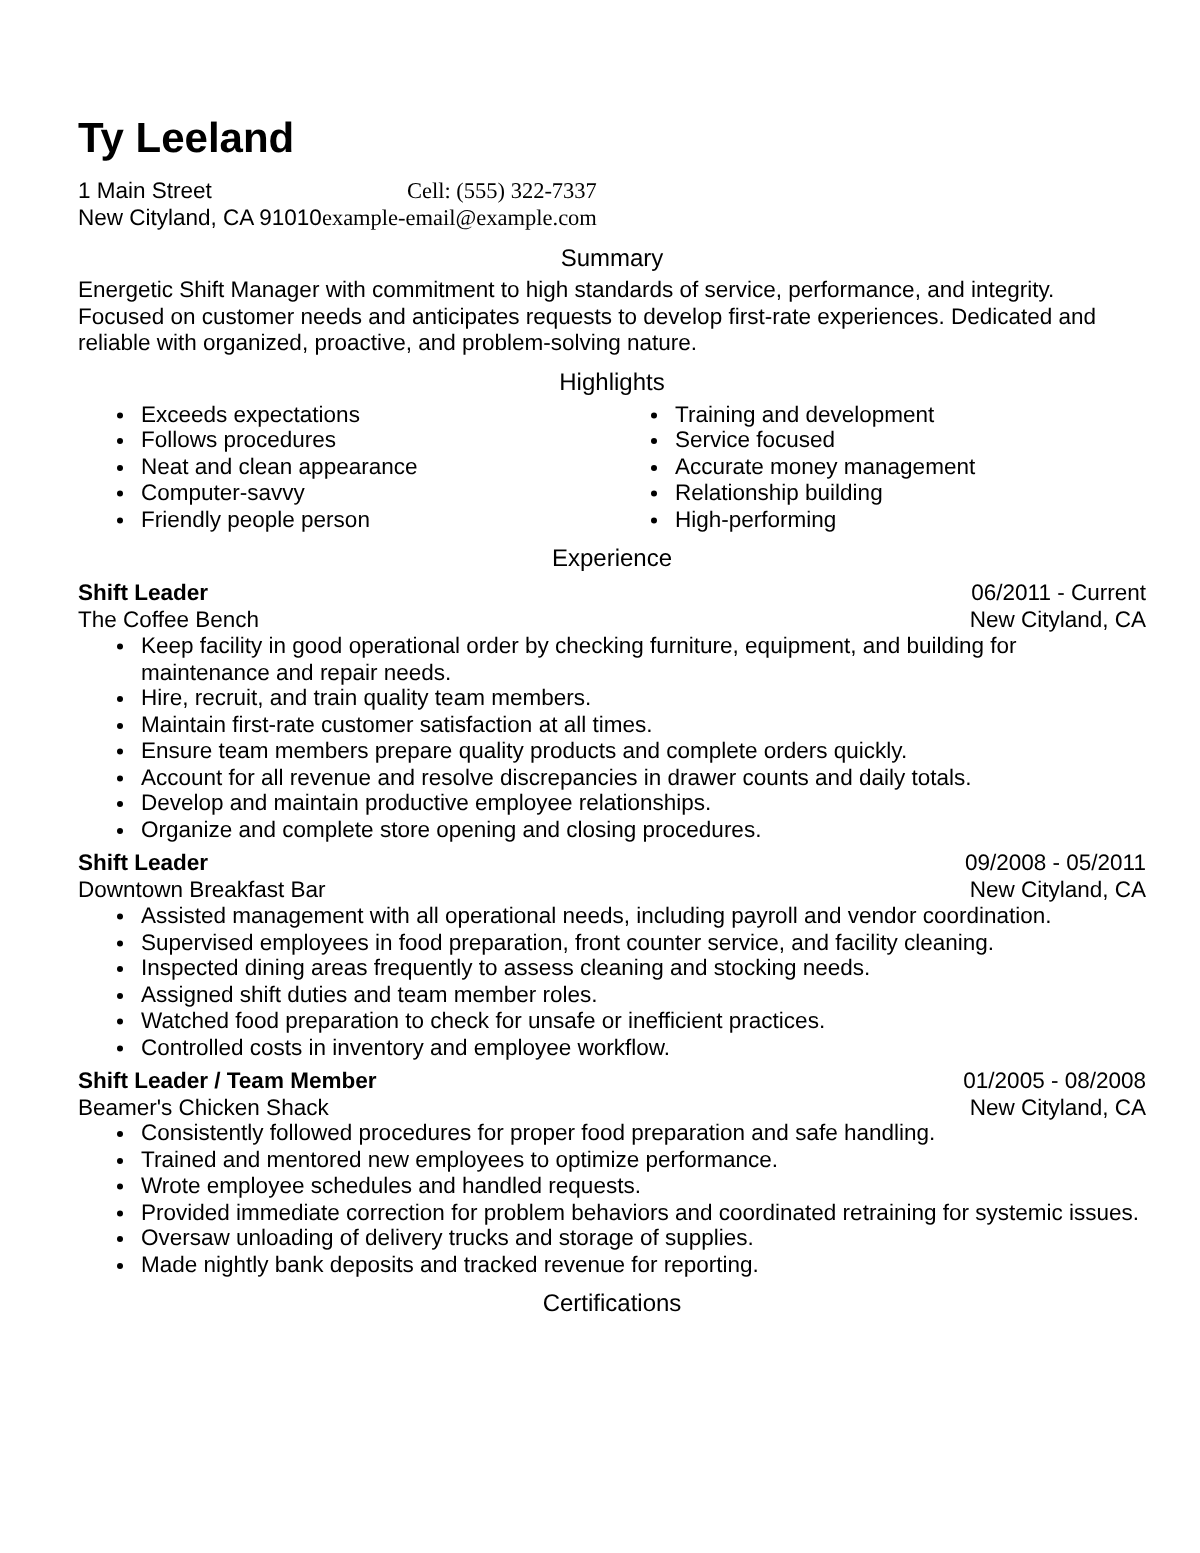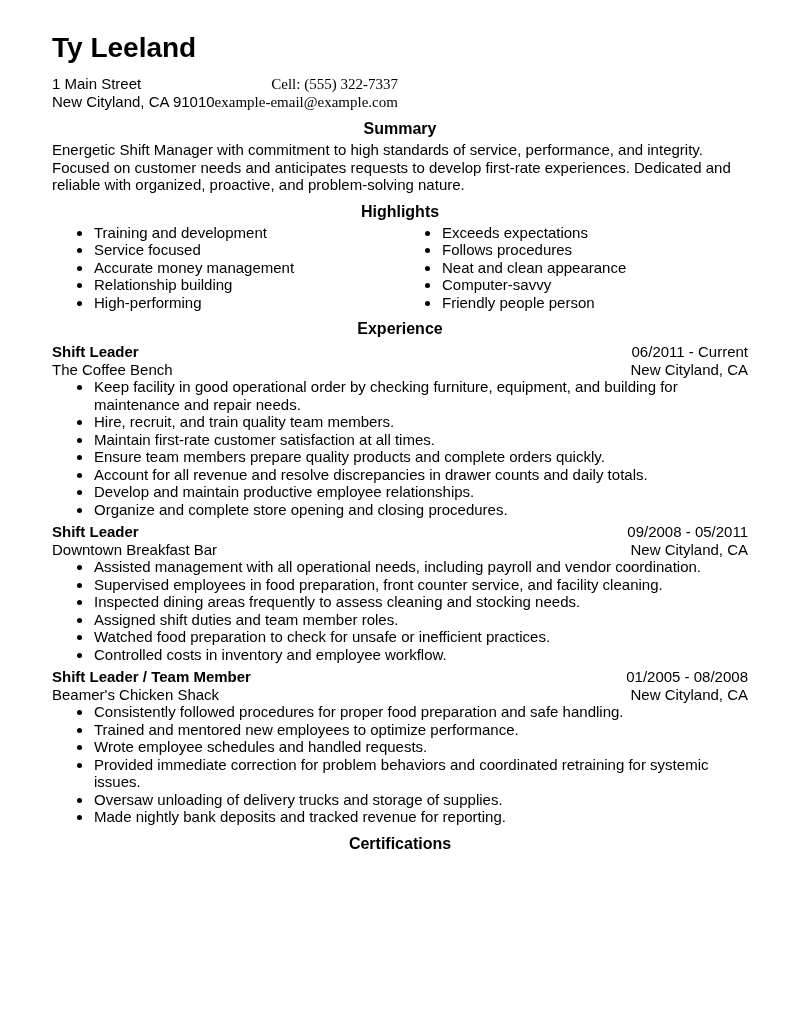--- a/index.html
+++ b/index.html
@@ -11,21 +11,22 @@
   body {
     width: 800px;
     height: 1035px;
     font-family: "Liberation Sans", sans-serif;
     font-size: 15px;
     line-height: 17.5px;
     color: #000000;
     overflow: hidden;
   }
   .page {
-    padding: 33px 52px 0 52px;
+    padding: 33px 36px 0 52px;
+    margin-top: 44px;
   }
   .name {
     font-size: 28px;
     line-height: 30px;
     font-weight: bold;
     margin: 0 0 12px 0;
   }
   .contact-row {
     display: flex;
     justify-content: flex-start;
@@ -33,21 +34,21 @@
   }
   .contact-left div, .contact-right div {
     line-height: 18px;
   }
   .contact-right {
     text-align: right;
     font-family: Liberation Serif, serif;
   }
   .section-heading {
     text-align: center;
-    font-weight: bold;
+    font-weight: normal;
     font-size: 16px;
     line-height: 18px;
     margin: 9px 0 3px 0;
   }
   .summary-text {
     margin: 0;
   }
   .highlights-cols {
     display: flex;
   }
@@ -94,34 +95,34 @@
     </div>
   </div>
 
   <div class="section-heading">Summary</div>
   <p class="summary-text">Energetic Shift Manager with commitment to high standards of service, performance, and integrity. Focused on customer needs and anticipates requests to develop first-rate experiences. Dedicated and reliable with organized, proactive, and problem-solving nature.</p>
 
   <div class="section-heading">Highlights</div>
   <div class="highlights-cols">
     <div class="highlights-col">
       <ul class="bullets">
+        <li>Exceeds expectations</li>
+        <li>Follows procedures</li>
+        <li>Neat and clean appearance</li>
+        <li>Computer-savvy</li>
+        <li>Friendly people person</li>
+      </ul>
+    </div>
+    <div class="highlights-col">
+      <ul class="bullets">
         <li>Training and development</li>
         <li>Service focused</li>
         <li>Accurate money management</li>
         <li>Relationship building</li>
         <li>High-performing</li>
-      </ul>
-    </div>
-    <div class="highlights-col">
-      <ul class="bullets">
-        <li>Exceeds expectations</li>
-        <li>Follows procedures</li>
-        <li>Neat and clean appearance</li>
-        <li>Computer-savvy</li>
-        <li>Friendly people person</li>
       </ul>
     </div>
   </div>
 
   <div class="section-heading">Experience</div>
 
   <div class="job">
     <div class="job-row">
       <span class="job-title">Shift Leader</span>
       <span>06/2011 - Current</span>

